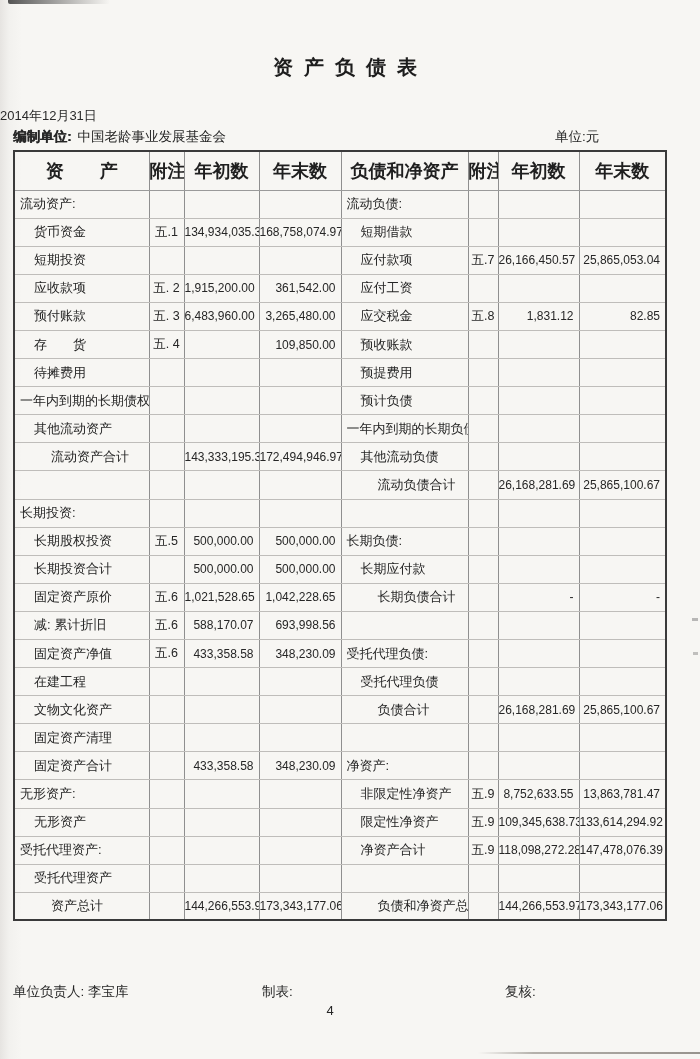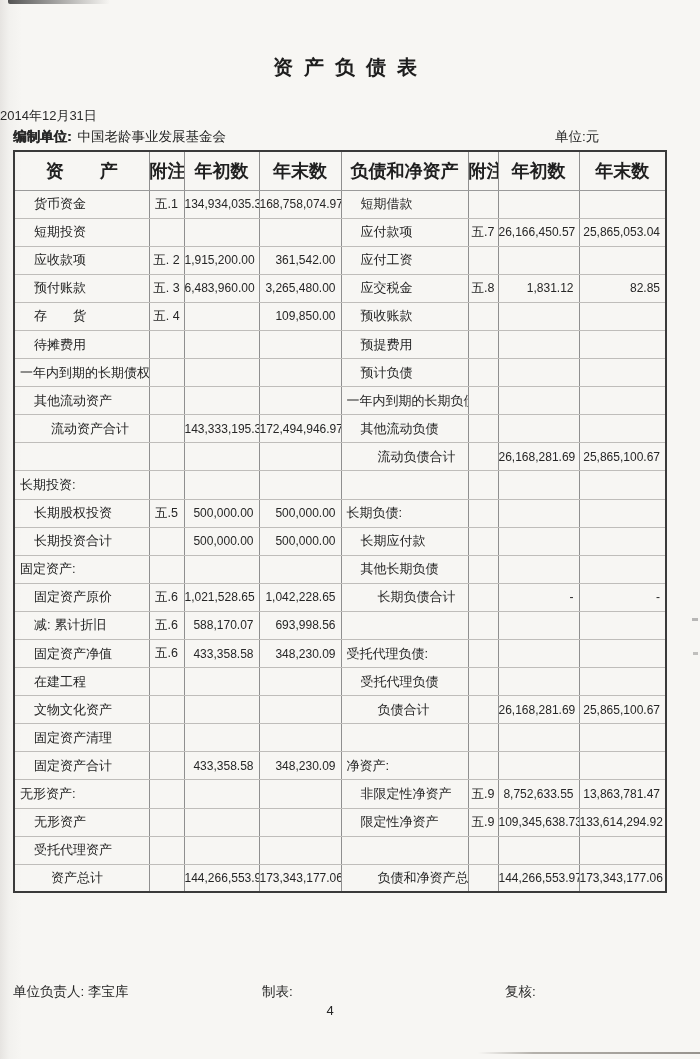--- a/index.html
+++ b/index.html
@@ -85,20 +85,30 @@
           <th>年初数</th>
           <th>年末数</th>
           <th>负债和净资产</th>
           <th>附注</th>
           <th>年初数</th>
           <th>年末数</th>
         </tr>
       </thead>
     <tbody>
         <tr>
+          <td class="label ind0">流动资产:</td>
+          <td class="note"></td>
+          <td class="num"></td>
+          <td class="num"></td>
+          <td class="label ind0">流动负债:</td>
+          <td class="note"></td>
+          <td class="num"></td>
+          <td class="num"></td>
+        </tr>
+        <tr>
           <td class="label ind1">货币资金</td>
           <td class="note">五.1</td>
           <td class="num">134,934,035.39</td>
           <td class="num">168,758,074.97</td>
           <td class="label ind1">短期借款</td>
           <td class="note"></td>
           <td class="num"></td>
           <td class="num"></td>
         </tr>
         <tr>
@@ -215,30 +225,20 @@
           <td class="label ind1">长期投资合计</td>
           <td class="note"></td>
           <td class="num">500,000.00</td>
           <td class="num">500,000.00</td>
           <td class="label ind1">长期应付款</td>
           <td class="note"></td>
           <td class="num"></td>
           <td class="num"></td>
         </tr>
         <tr>
-          <td class="label ind0">固定资产:</td>
-          <td class="note"></td>
-          <td class="num"></td>
-          <td class="num"></td>
-          <td class="label ind1">其他长期负债</td>
-          <td class="note"></td>
-          <td class="num"></td>
-          <td class="num"></td>
-        </tr>
-        <tr>
           <td class="label ind1">固定资产原价</td>
           <td class="note">五.6</td>
           <td class="num">1,021,528.65</td>
           <td class="num">1,042,228.65</td>
           <td class="label ind2">长期负债合计</td>
           <td class="note"></td>
           <td class="num">-</td>
           <td class="num">-</td>
         </tr>
         <tr>
@@ -313,20 +313,30 @@
         </tr>
         <tr>
           <td class="label ind1">无形资产</td>
           <td class="note"></td>
           <td class="num"></td>
           <td class="num"></td>
           <td class="label ind1">限定性净资产</td>
           <td class="note">五.9</td>
           <td class="num">109,345,638.73</td>
           <td class="num">133,614,294.92</td>
+        </tr>
+        <tr>
+          <td class="label ind0">受托代理资产:</td>
+          <td class="note"></td>
+          <td class="num"></td>
+          <td class="num"></td>
+          <td class="label ind1">净资产合计</td>
+          <td class="note">五.9</td>
+          <td class="num">118,098,272.28</td>
+          <td class="num">147,478,076.39</td>
         </tr>
         <tr>
           <td class="label ind1">受托代理资产</td>
           <td class="note"></td>
           <td class="num"></td>
           <td class="num"></td>
           <td class="label ind0"></td>
           <td class="note"></td>
           <td class="num"></td>
           <td class="num"></td>

